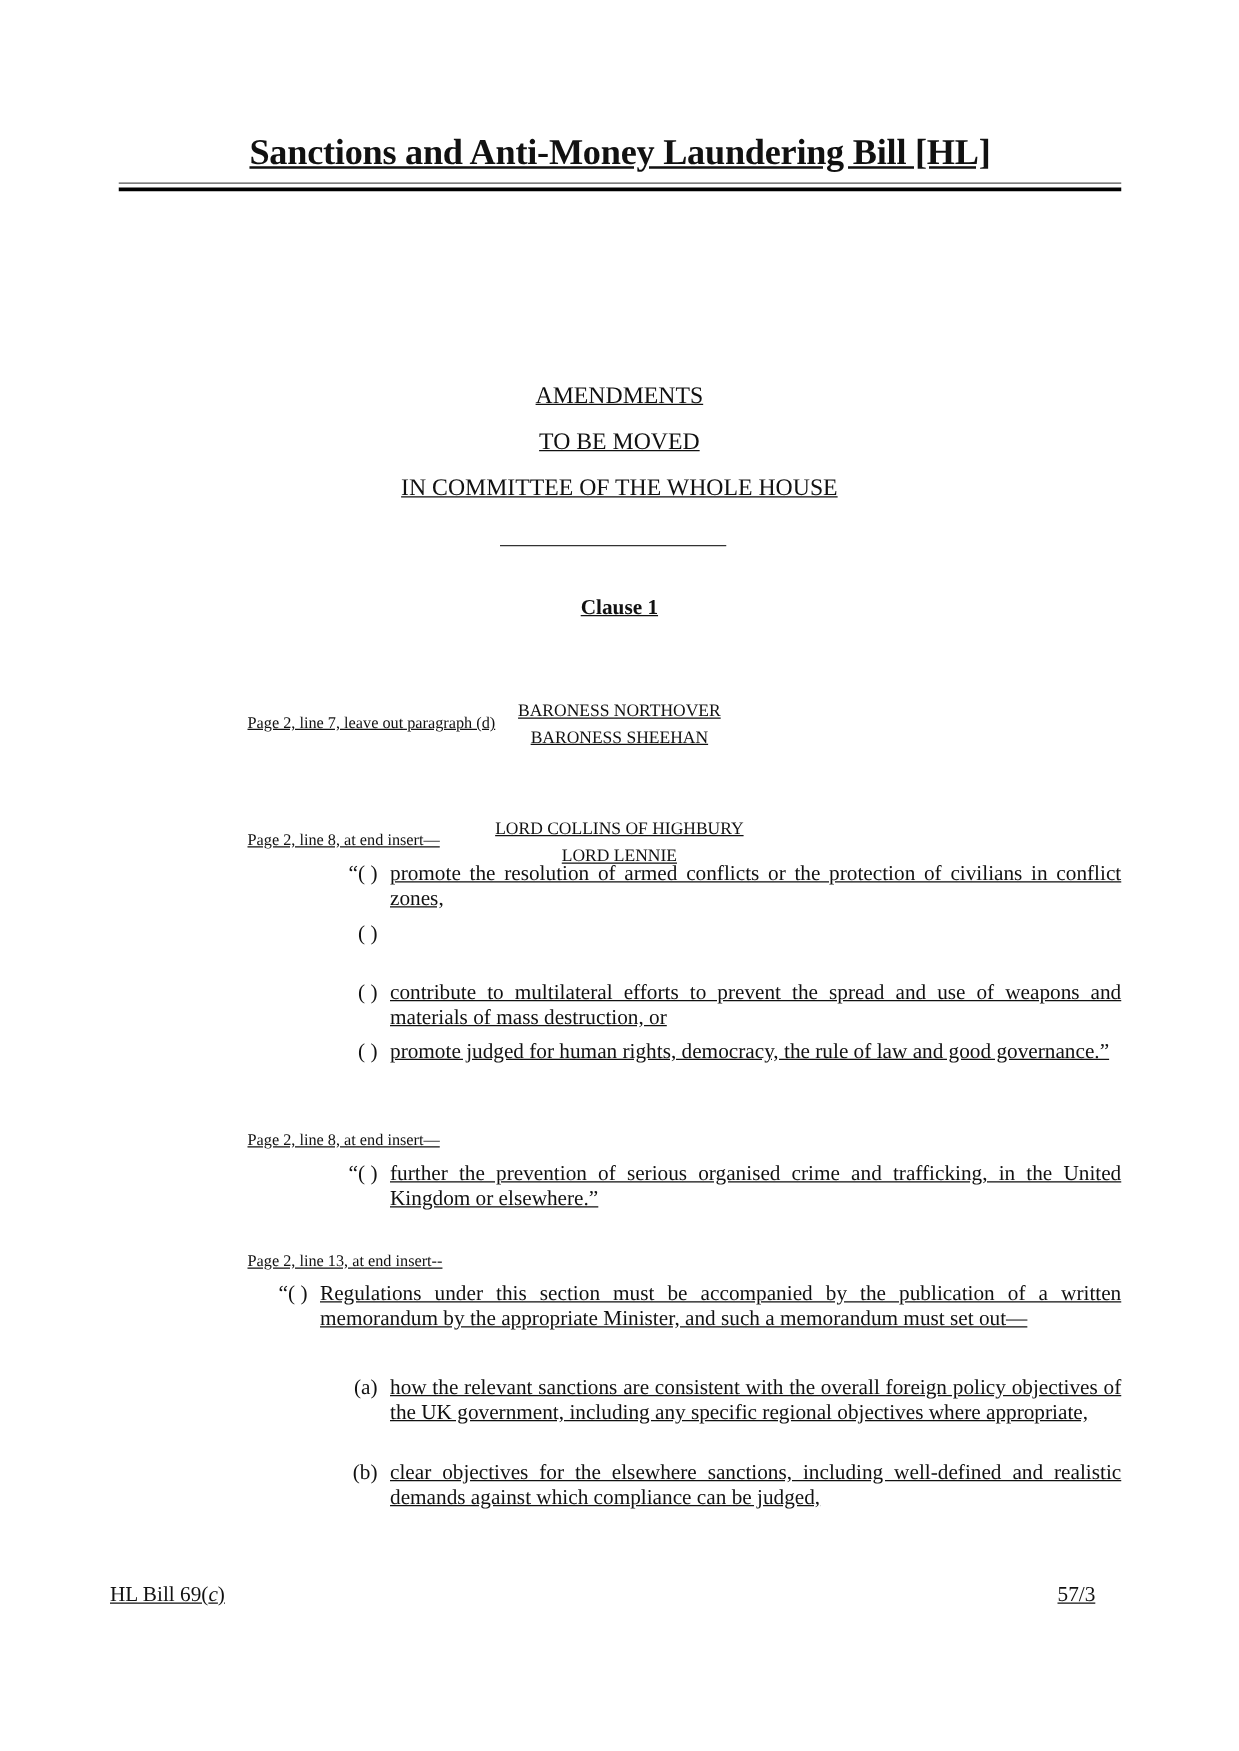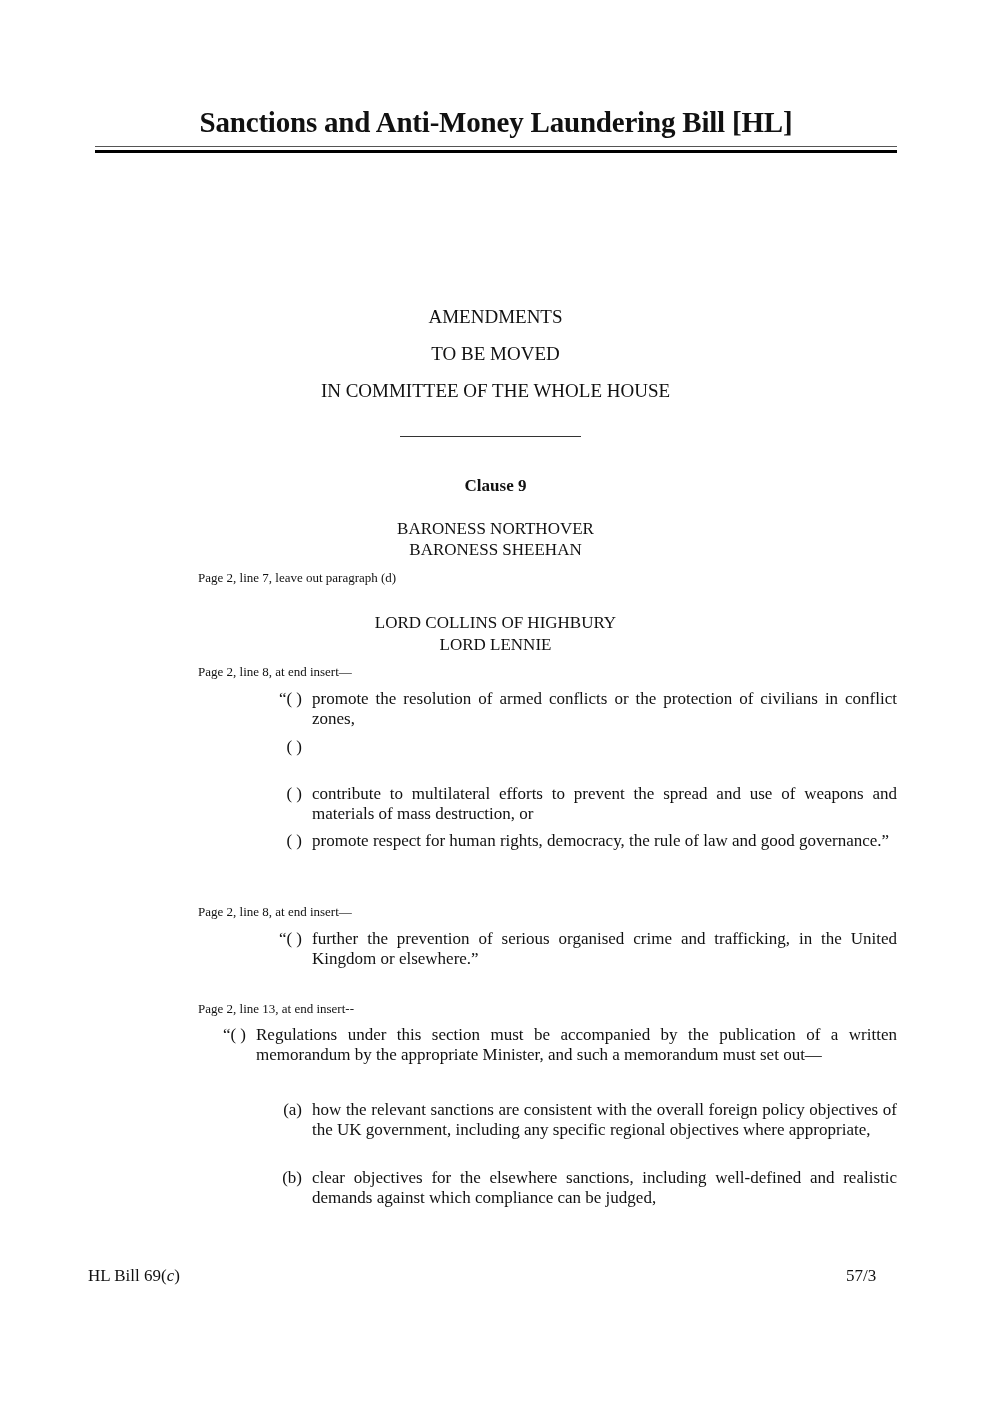--- a/index.html
+++ b/index.html
@@ -1,44 +1,44 @@
 <!DOCTYPE html>
 <html><head>
 <meta charset="utf-8">
 <style>
   html, body { margin:0; padding:0; background:#fff; }
   body { width:991px; height:1401px; position:relative; overflow:hidden;
          font-family:"Liberation Serif","DejaVu Serif",serif; color:#111; }
-  .abs { position:absolute; }
+  .abs { position:absolute;text-decoration:underline; }
   .title { left:95px; width:802px; top:106px; text-align:center; font-size:29px; font-weight:bold; letter-spacing:-0.2px; }
   .rule1 { left:95px; width:802px; top:146px; height:1px; background:#555; }
   .rule2 { left:95px; width:802px; top:150px; height:3px; background:#000; }
   .center { left:0; width:991px; text-align:center; font-size:18px; }
   .hdr { font-size:19px; }
   .short-rule { left:400px; width:181px; top:436px; height:1px; background:#333; }
   .clause { font-weight:bold; font-size:17px; }
-  .names { font-size:17px; line-height:21px; }
+  .names { font-size:14px; line-height:21px;margin-top:41px; }
   .p { left:198px; font-size:13px; }
   .item { font-size:17px; line-height:20px; text-align:justify; }
   .item .mk { position:absolute; text-align:right; }
   .foot { font-size:17px; top:1266px;text-align:right; }
 </style>
 </head>
 <body>
 
 <div class="abs title">Sanctions and Anti-Money Laundering Bill [HL]</div>
 <div class="abs rule1"></div>
 <div class="abs rule2"></div>
 
 <div class="abs center hdr" style="top:306px">AMENDMENTS</div>
 <div class="abs center hdr" style="top:343px">TO BE MOVED</div>
 <div class="abs center hdr" style="top:380px">IN COMMITTEE OF THE WHOLE HOUSE</div>
 <div class="abs short-rule"></div>
 
-<div class="abs center clause" style="top:476px">Clause 9</div>
+<div class="abs center clause" style="top:476px">Clause 1</div>
 
 <div class="abs center names" style="top:518px">BARONESS NORTHOVER</div>
 <div class="abs center names" style="top:539px">BARONESS SHEEHAN</div>
 <div class="abs p" style="top:570px">Page 2, line 7, leave out paragraph (d)</div>
 
 <div class="abs center names" style="top:612px">LORD COLLINS OF HIGHBURY</div>
 <div class="abs center names" style="top:634px">LORD LENNIE</div>
 <div class="abs p" style="top:664px">Page 2, line 8, at end insert—</div>
 
 <div class="abs item" style="left:312px;width:585px;top:689px">
@@ -47,21 +47,21 @@
 </div>
 <div class="abs item" style="left:312px;width:585px;top:737px">
   <span class="mk" style="left:-50px;width:40px">( )</span>
 </div>
 <div class="abs item" style="left:312px;width:585px;top:784px">
   <span class="mk" style="left:-50px;width:40px">( )</span>
   <span>contribute to multilateral efforts to prevent the spread and use of weapons and materials of mass destruction, or</span>
 </div>
 <div class="abs item" style="left:312px;width:585px;top:831px">
   <span class="mk" style="left:-50px;width:40px">( )</span>
-  <span>promote respect for human rights, democracy, the rule of law and good governance.”</span>
+  <span>promote judged for human rights, democracy, the rule of law and good governance.”</span>
 </div>
 
 <div class="abs p" style="top:904px">Page 2, line 8, at end insert—</div>
 <div class="abs item" style="left:312px;width:585px;top:929px">
   <span class="mk" style="left:-50px;width:40px">“( )</span>
   <span>further the prevention of serious organised crime and trafficking, in the United Kingdom or elsewhere.”</span>
 </div>
 
 <div class="abs p" style="top:1001px">Page 2, line 13, at end insert--</div>
 <div class="abs item" style="left:256px;width:641px;top:1025px">

